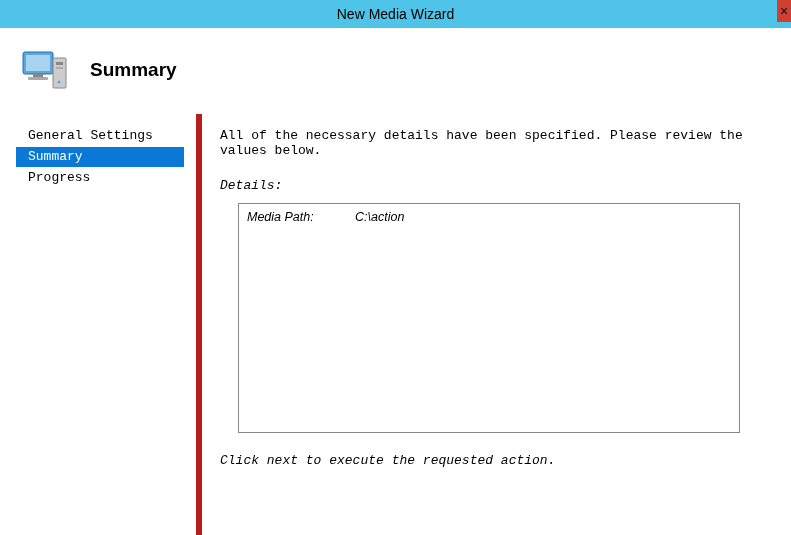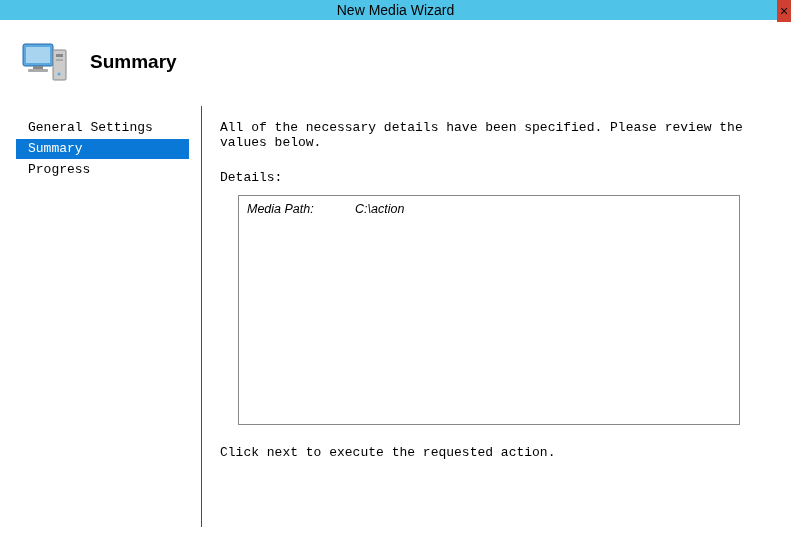--- a/index.html
+++ b/index.html
@@ -10,21 +10,21 @@
     body {
       font-family: Tahoma, Verdana, sans-serif;
       background: #fff;
       width: 791px;
       height: 535px;
       overflow: hidden;
       position: relative;
     }
     .titlebar {
       background: #4fc4e8;
-      height: 20px;
+      height: 28px;
       display: flex;
       align-items: center;
       justify-content: center;
       position: relative;
     }
     .titlebar-text {
       color: #000;
       font-size: 14px;
       font-weight: normal;
     }
@@ -58,21 +58,21 @@
       font-size: 19px;
       font-weight: bold;
       color: #000;
     }
     .body-area {
       display: flex;
       height: calc(100% - 28px - 86px);
     }
     .sidebar {
       width: 202px;
-      border-right: 1px solid #b91c1c;
+      border-right: 6px solid #b91c1c;
       padding-top: 12px;
       padding-left: 24px;
       padding-right: 4px;
     }
     .sidebar-item {
       font-family: "Courier New", monospace;
       font-size: 13px;
       padding: 2px 4px;
       color: #000;
       cursor: default;
@@ -91,20 +91,21 @@
       padding: 14px 10px 10px 18px;
       font-family: "Courier New", monospace;
       font-size: 13px;
       color: #000;
     }
     .instruction {
       margin-bottom: 20px;
     }
     .details-label {
       margin-bottom: 10px;
+      font-style: italic;
     }
     .details-box {
       border: 1px solid #888;
       background: #fff;
       width: 502px;
       height: 230px;
       margin-left: 18px;
       padding: 6px 8px;
       font-family: Arial, sans-serif;
       font-size: 12.5px;
@@ -116,20 +117,21 @@
       display: flex;
       margin-bottom: 2px;
     }
     .details-key {
       width: 108px;
     }
     .footer-text {
       margin-top: 20px;
       font-family: "Courier New", monospace;
       font-size: 13px;
+      font-style: italic;
     }
   </style>
 </head>
 <body>
 
 <div class="titlebar">
   <span class="titlebar-text">New Media Wizard</span>
   <div class="close-btn">
     <span>×</span>
   </div>

